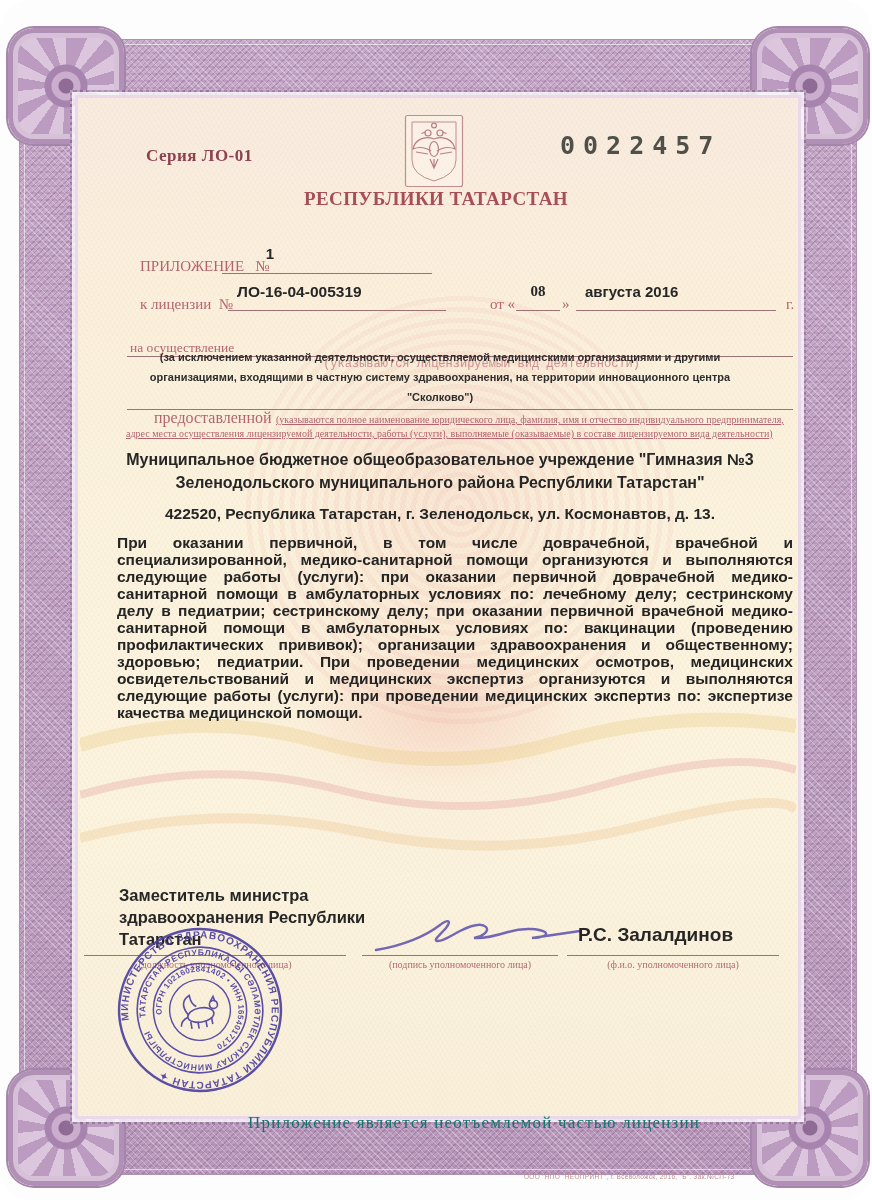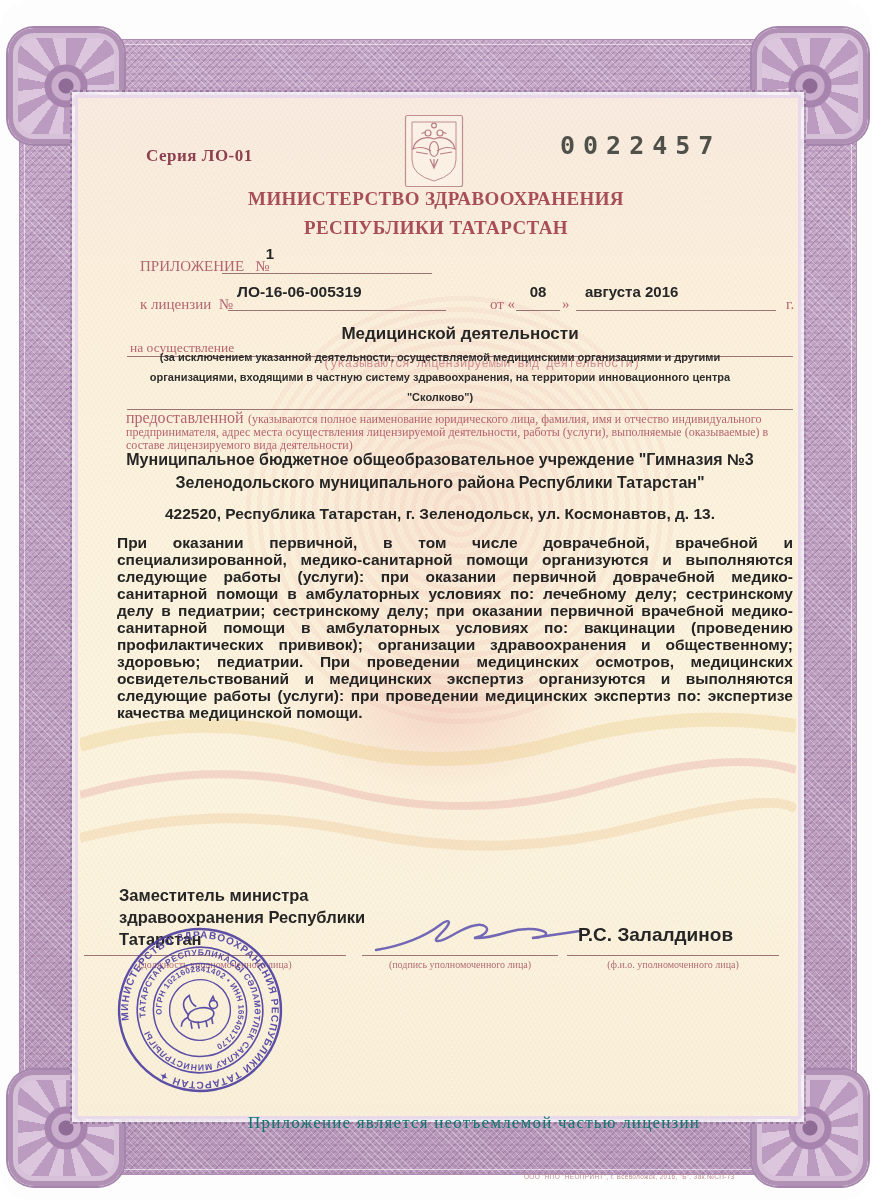--- a/index.html
+++ b/index.html
@@ -90,59 +90,57 @@
       <path d="M30 25 C40 21 49 26 51 35 C44 32 37 34 33 37"></path>
       <ellipse cx="30" cy="35" rx="4.5" ry="7.5"></ellipse>
       <path d="M26 45 L30 54 L34 45 M30 45 V54"></path>
       <path d="M12 38 L24 40 M48 38 L36 40"></path>
     </g>
   </svg>
 
   <div class="abs serial">0022457</div>
 
   <div class="abs ministry">
-    <div>МИНИСТЕРСТВО ЗДРАВООХРАНЕНИЯ</div>
     <div>РЕСПУБЛИКИ ТАТАРСТАН</div>
   </div>
 
   <div class="abs red-label row-label" style="left:140px;top:258px;">
     <span>ПРИЛОЖЕНИЕ</span>&nbsp;&nbsp;
     <span>№</span>
   </div>
   <div class="abs blk" style="left:225px;top:245px;width:90px;text-align:center;font-size:15px;">1</div>
   <div class="fline" style="left:222px;top:273px;width:210px;"></div>
 
   <div class="abs red-label row-label" style="left:140px;top:296px;">
     <span>к лицензии</span>&nbsp;
     <span>№</span>
   </div>
-  <div class="abs blk" style="left:237px;top:283px;font-size:15.5px;">ЛО-16-06-005319</div>
+  <div class="abs blk" style="left:237px;top:283px;font-size:15.5px;">ЛО-16-04-005319</div>
   <div class="fline" style="left:228px;top:310px;width:218px;"></div>
 
   <div class="abs red-label row-label" style="left:490px;top:296px;">
     <span>от</span>
     <span>«</span>
   </div>
-  <div class="abs blk" style="left:514px;top:283px;width:48px;text-align:center;font-size:15px;">08</div>
+  <div class="abs blk" style="left:514px;top:283px;width:48px;text-align:center;font-size:15px;font-family:Liberation Serif, serif;">08</div>
   <div class="fline" style="left:516px;top:310px;width:44px;"></div>
   <div class="abs red-label row-label" style="left:562px;top:296px;">»</div>
   <div class="abs blk" style="left:585px;top:283px;font-size:15px;">августа 2016</div>
   <div class="fline" style="left:576px;top:310px;width:200px;"></div>
   <div class="abs red-label row-label" style="left:786px;top:296px;">г.</div>
 
   <div class="abs red-label" style="left:130px;top:340px;font-size:13.5px;">на осуществление</div>
-  <div class="abs blk" style="left:200px;top:324px;width:520px;text-align:center;font-size:17px;">Медицинской деятельности</div>
   <div class="fline" style="left:127px;top:356px;width:666px;"></div>
   <div class="abs" style="left:280px;top:357px;width:360px;text-align:right;font-size:12px;color:rgba(195,120,128,.8);font-family:Liberation Mono, monospace;">(указываются лицензируемый вид деятельности)</div>
   <div class="abs blk" style="left:116px;top:347px;width:648px;text-align:center;font-size:11px;line-height:20px;font-weight:bold;color:#2e2e2e;">(за исключением указанной деятельности, осуществляемой медицинскими организациями и другими организациями, входящими в частную систему здравоохранения, на территории инновационного центра "Сколково")</div>
   <div class="fline" style="left:127px;top:409px;width:666px;"></div>
 
   <div class="abs" style="left:126px;top:412px;width:664px;line-height:12px;">
-    <span class="red-label" style="font-size:16px;">предоставленной</span>
-    <span class="red-label" style="font-size:12px;">(указываются полное наименование юридического лица, фамилия, имя и отчество индивидуального предпринимателя, адрес места осуществления лицензируемой деятельности, работы (услуги), выполняемые (оказываемые) в составе лицензируемого вида деятельности)</span>
+    <span class="red-label" style="font-size:16px;margin-left:28px;">предоставленной</span>
+    <span class="red-label" style="font-size:10px;text-decoration:underline;">(указываются полное наименование юридического лица, фамилия, имя и отчество индивидуального предпринимателя, адрес места осуществления лицензируемой деятельности, работы (услуги), выполняемые (оказываемые) в составе лицензируемого вида деятельности)</span>
   </div>
 
   <div class="abs blk" style="left:116px;top:448px;width:648px;text-align:center;font-size:16px;line-height:23px;">
     <div>Муниципальное бюджетное общеобразовательное учреждение "Гимназия №3</div>
     <div>Зеленодольского муниципального района Республики Татарстан"</div>
   </div>
   <div class="abs blk" style="left:116px;top:505px;width:648px;text-align:center;font-size:15.5px;">422520, Республика Татарстан, г. Зеленодольск, ул. Космонавтов, д. 13.</div>
 
   <div class="abs works">При оказании первичной, в том числе доврачебной, врачебной и специализированной, медико-санитарной помощи организуются и выполняются следующие работы (услуги): при оказании первичной доврачебной медико-санитарной помощи в амбулаторных условиях по: лечебному делу; сестринскому делу в педиатрии; сестринскому делу; при оказании первичной врачебной медико-санитарной помощи в амбулаторных условиях по: вакцинации (проведению профилактических прививок); организации здравоохранения и общественному; здоровью; педиатрии. При проведении медицинских осмотров, медицинских освидетельствований и медицинских экспертиз организуются и выполняются следующие работы (услуги): при проведении медицинских экспертиз по: экспертизе качества медицинской помощи.</div>
 

